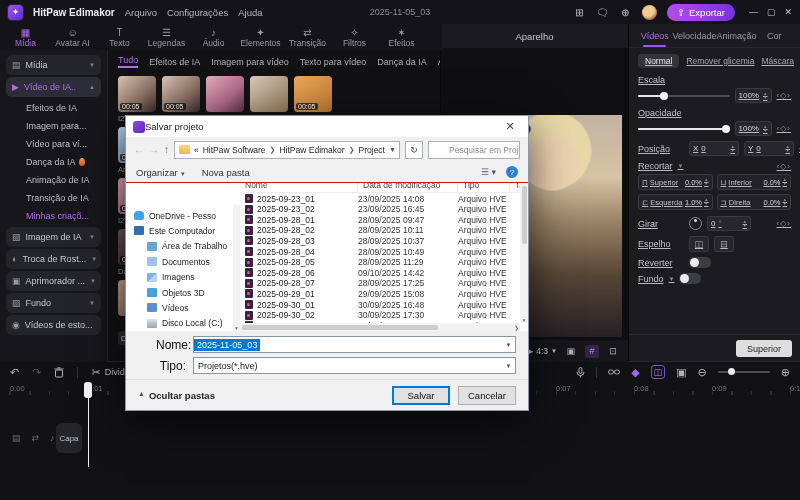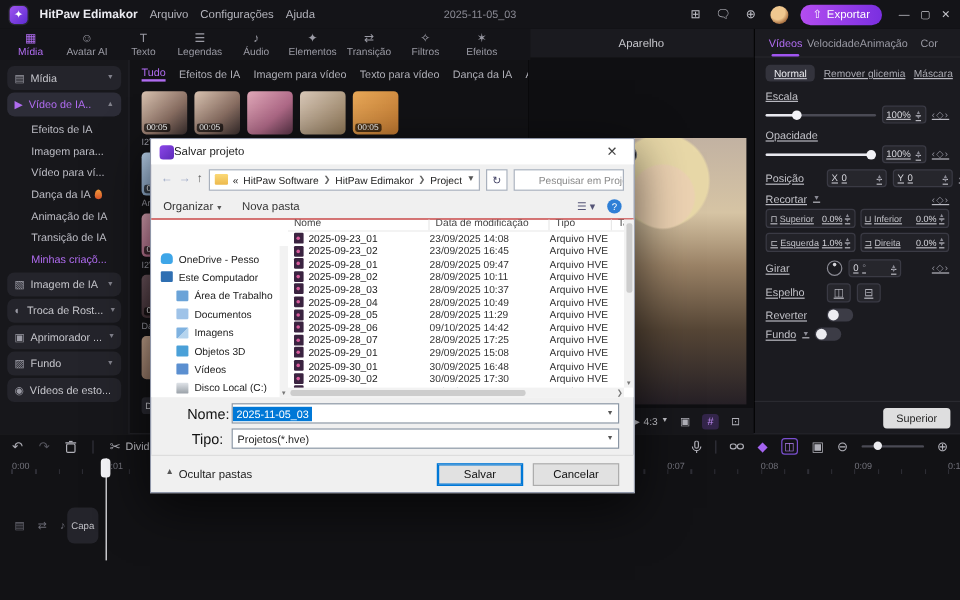--- a/index.html
+++ b/index.html
@@ -176,24 +176,24 @@
   .vscroll{position:absolute;right:0;top:0;bottom:8px;width:8px;background:#f2f2f2;display:flex;flex-direction:column;align-items:center;font-size:5px;color:#777;}
   .vthumb{width:5px;height:58px;background:#cdcdcd;border-radius:2px;margin-top:2px;}
   .d-fields{padding:5px 12px 1px 30px;flex:none;}
   .frow2{display:flex;align-items:center;margin-bottom:4px;gap:7px;}
   .flabel{width:30px;text-align:right;font-size:12px;color:#111;flex:none;}
   .fld{flex:1;height:17px;background:#fff;border:1px solid #8a96a4;display:flex;align-items:center;font-size:9px;box-sizing:border-box;overflow:hidden;}
   .fld .selval{background:#0078d7;color:#fff;padding:1px 3px;}
   .fld .plainval{padding:0 4px;color:#222;}
   .fld .dd{margin-left:auto;width:13px;height:100%;display:flex;align-items:center;justify-content:center;font-size:6px;color:#555;}
   .d-foot{height:30px;display:flex;align-items:center;padding:0 12px;background:#f0f0f0;border-top:1px solid #ddd;flex:none;}
-  .hidefold{font-size:9.5px;color:#222;display:flex;align-items:flex-start;gap:4px;}
+  .hidefold{font-size:9.5px;color:#222;display:flex;align-items:flex-start;gap:4px;font-weight:bold;}
   .hidefold .car{font-size:7px;color:#555;}
   .foot-btns{margin-left:auto;display:flex;}
-  .dbtn{width:72px;height:19px;background:#e1e1e1;border:1px solid #adadad;font-size:9.5px;display:flex;align-items:center;justify-content:center;color:#111;margin-left:8px;box-sizing:border-box;}
+  .dbtn{width:58px;height:19px;background:#e1e1e1;border:1px solid #adadad;font-size:9.5px;display:flex;align-items:center;justify-content:center;color:#111;margin-left:8px;box-sizing:border-box;}
   .dbtn.primary{border:1px solid #0078d7;box-shadow:inset 0 0 0 1px #0078d7;}
 </style>
 </head>
 <body>
 
 <div class="app">
 
   <div class="topbar">
     <div class="logo">✦</div>
     <span class="appname">HitPaw Edimakor</span>

